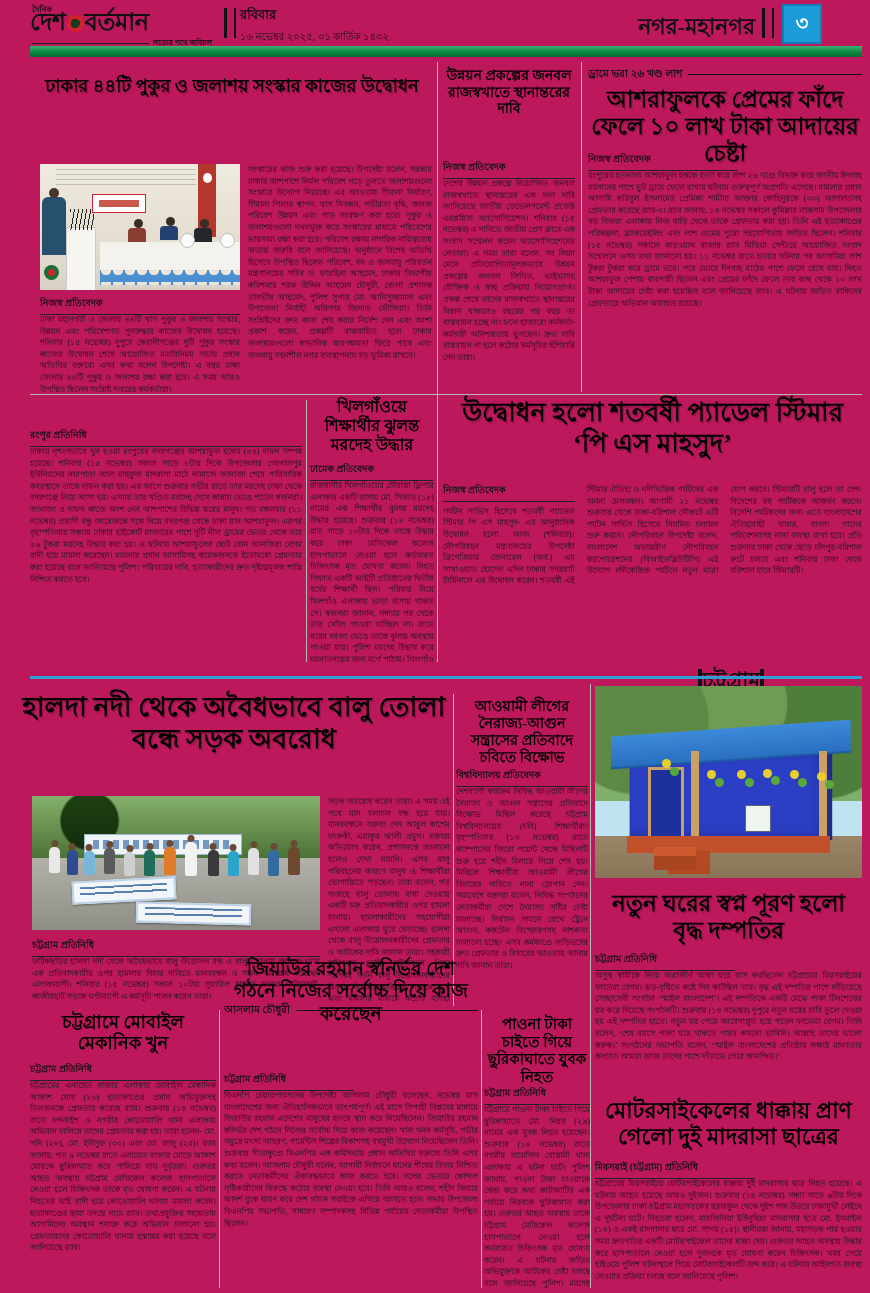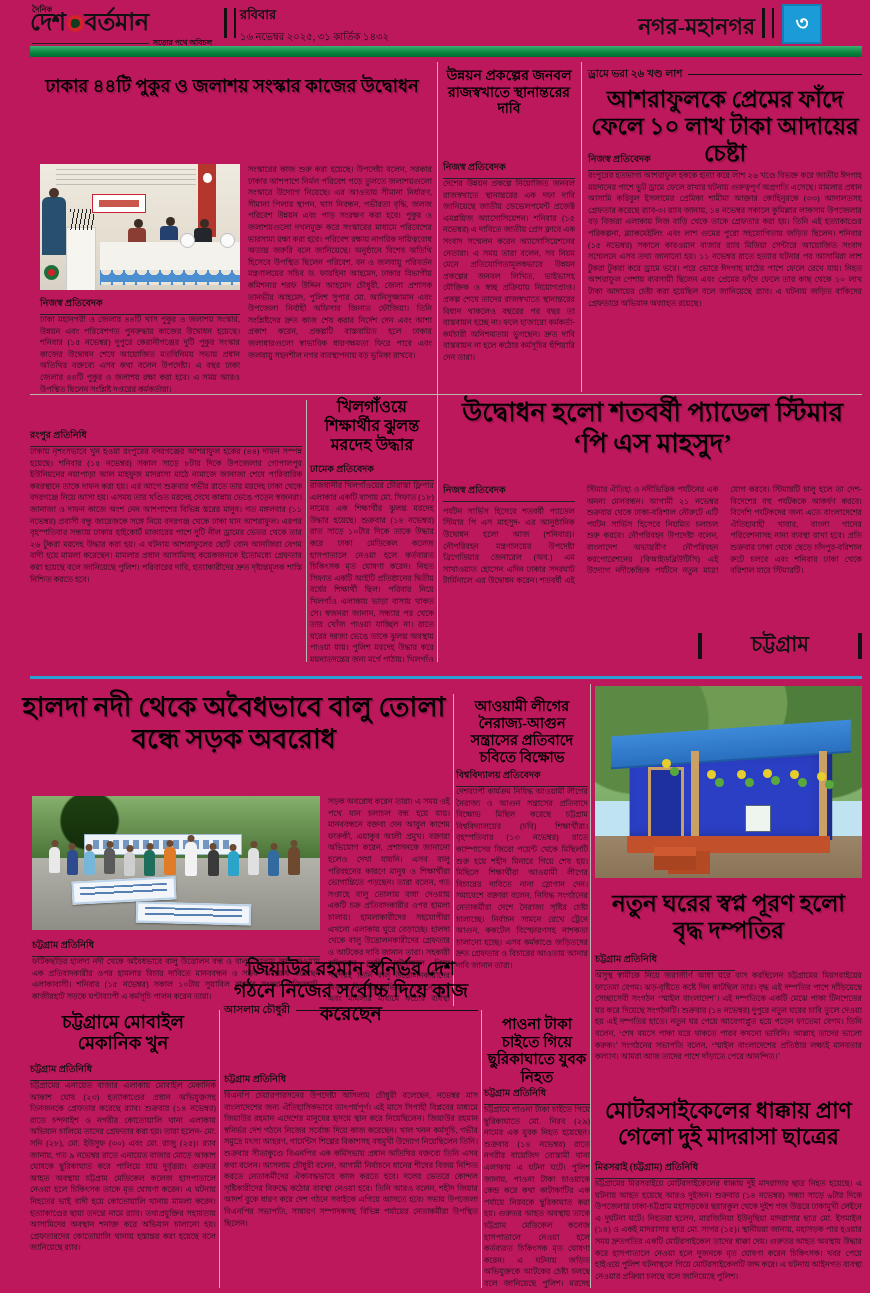--- a/index.html
+++ b/index.html
@@ -26,21 +26,21 @@
   
   .hl{position:absolute;font-weight:800;text-align:center;line-height:1.18;color:#000;}
   .hl.shadow{text-shadow:1.5px 1.5px 0 rgba(0,0,0,.16);}
   .byline{position:absolute;font-size:9.5px;font-weight:700;padding-bottom:3px;border-bottom:1px solid #222;}
   .body{position:absolute;font-size:8px;line-height:1.45;text-align:justify;color:#141414;overflow:hidden;word-break:break-word;}
   .kicker{position:absolute;display:flex;align-items:center;gap:6px;font-size:10.5px;font-weight:800;}
   .kicker::after{content:"";flex:1;border-top:1.5px solid #111;}
   .vrule{position:absolute;width:0;border-left:1px solid #b9b9b2;}
   .hrule{position:absolute;height:0;border-top:1px solid #b9b9b2;}
   .bluerule{position:absolute;left:30px;top:676px;width:832px;height:3px;background:#2e9fd4;}
-  .secdiv{position:absolute;left:698px;top:628px;width:164px;display:flex;align-items:center;justify-content:space-between;}
+  .secdiv{position:absolute;left:698px;top:664px;width:164px;display:flex;align-items:center;}
   .secdiv .bar{width:4px;height:26px;background:#111;}
   .secdiv .lbl{font-size:21px;font-weight:800;}
   .cols3{column-count:3;column-gap:12px;}
   .byline-in{font-size:9.5px;font-weight:700;padding-bottom:3px;border-bottom:1px solid #222;margin-bottom:4px;}
   
   .photo{position:absolute;overflow:hidden;}
   .photo-event{left:40px;top:164px;width:200px;height:126px;background:linear-gradient(#efeae0 0%,#e4ddd0 60%,#d8d2c6 100%);}
   .ph1-textband{position:absolute;left:8%;top:4%;width:70%;height:16%;
       background:repeating-linear-gradient(180deg,rgba(120,110,100,.35) 0 1px,transparent 1px 5px);}
   .ph1-redbox{position:absolute;left:26%;top:24%;width:26%;height:13%;background:#fff;border:1px solid #c23;box-shadow:inset 0 0 0 2px #fff;}

